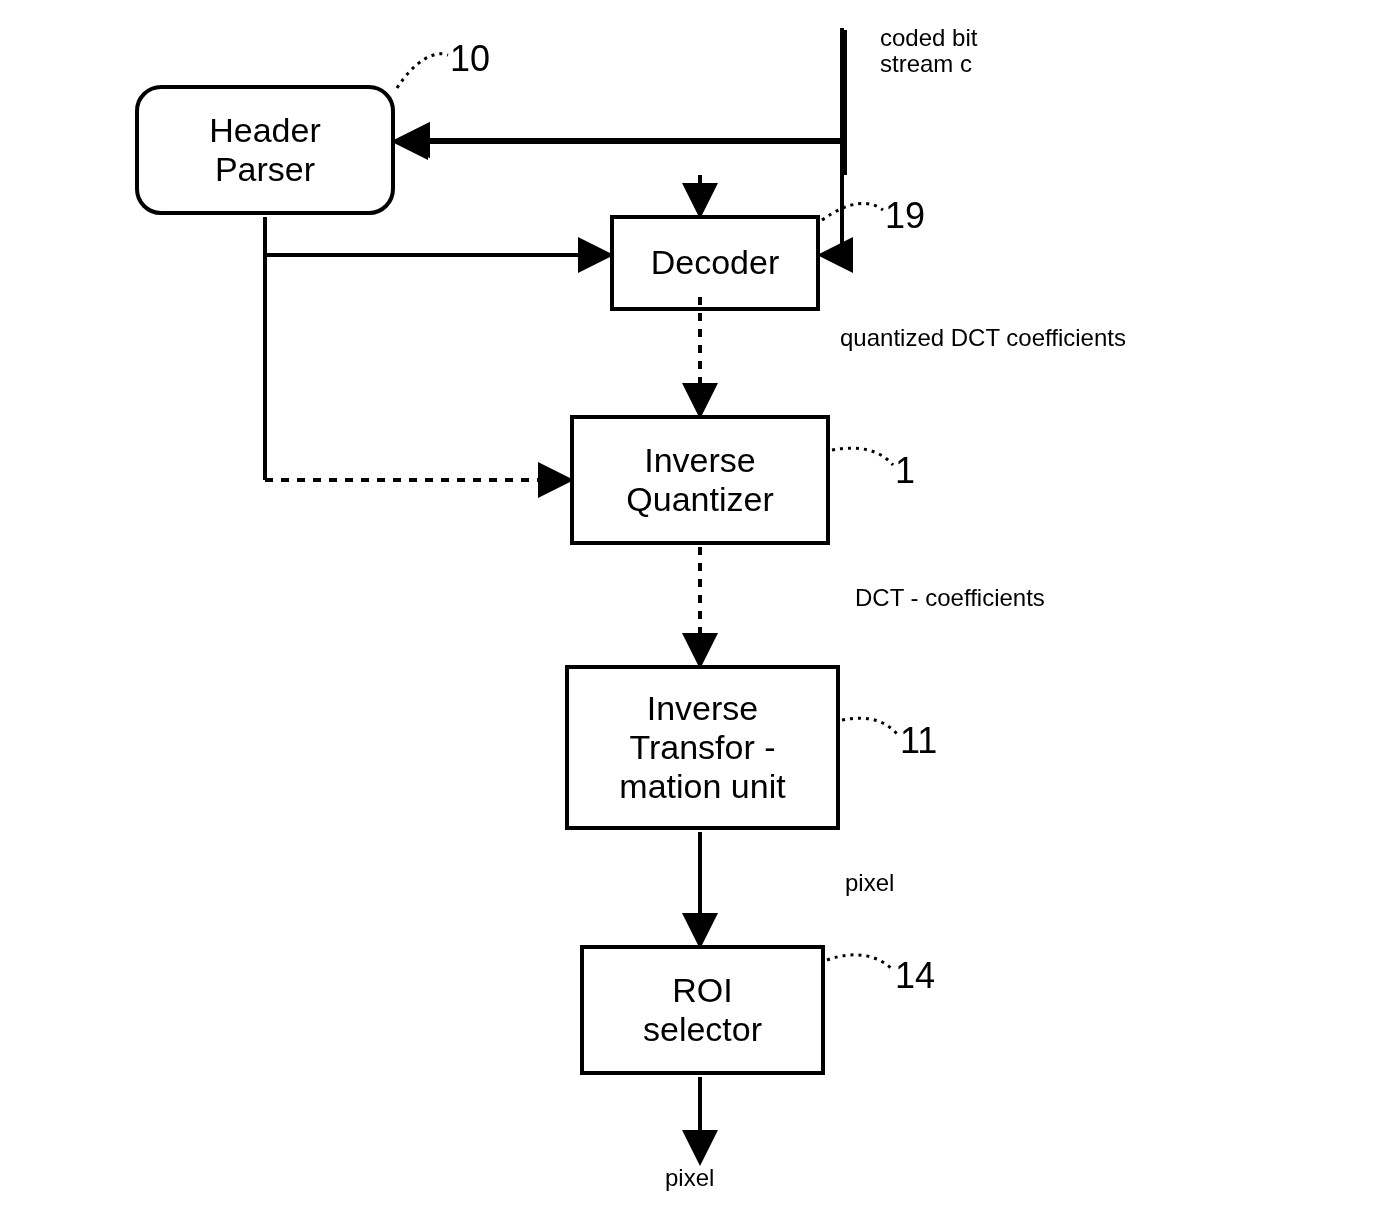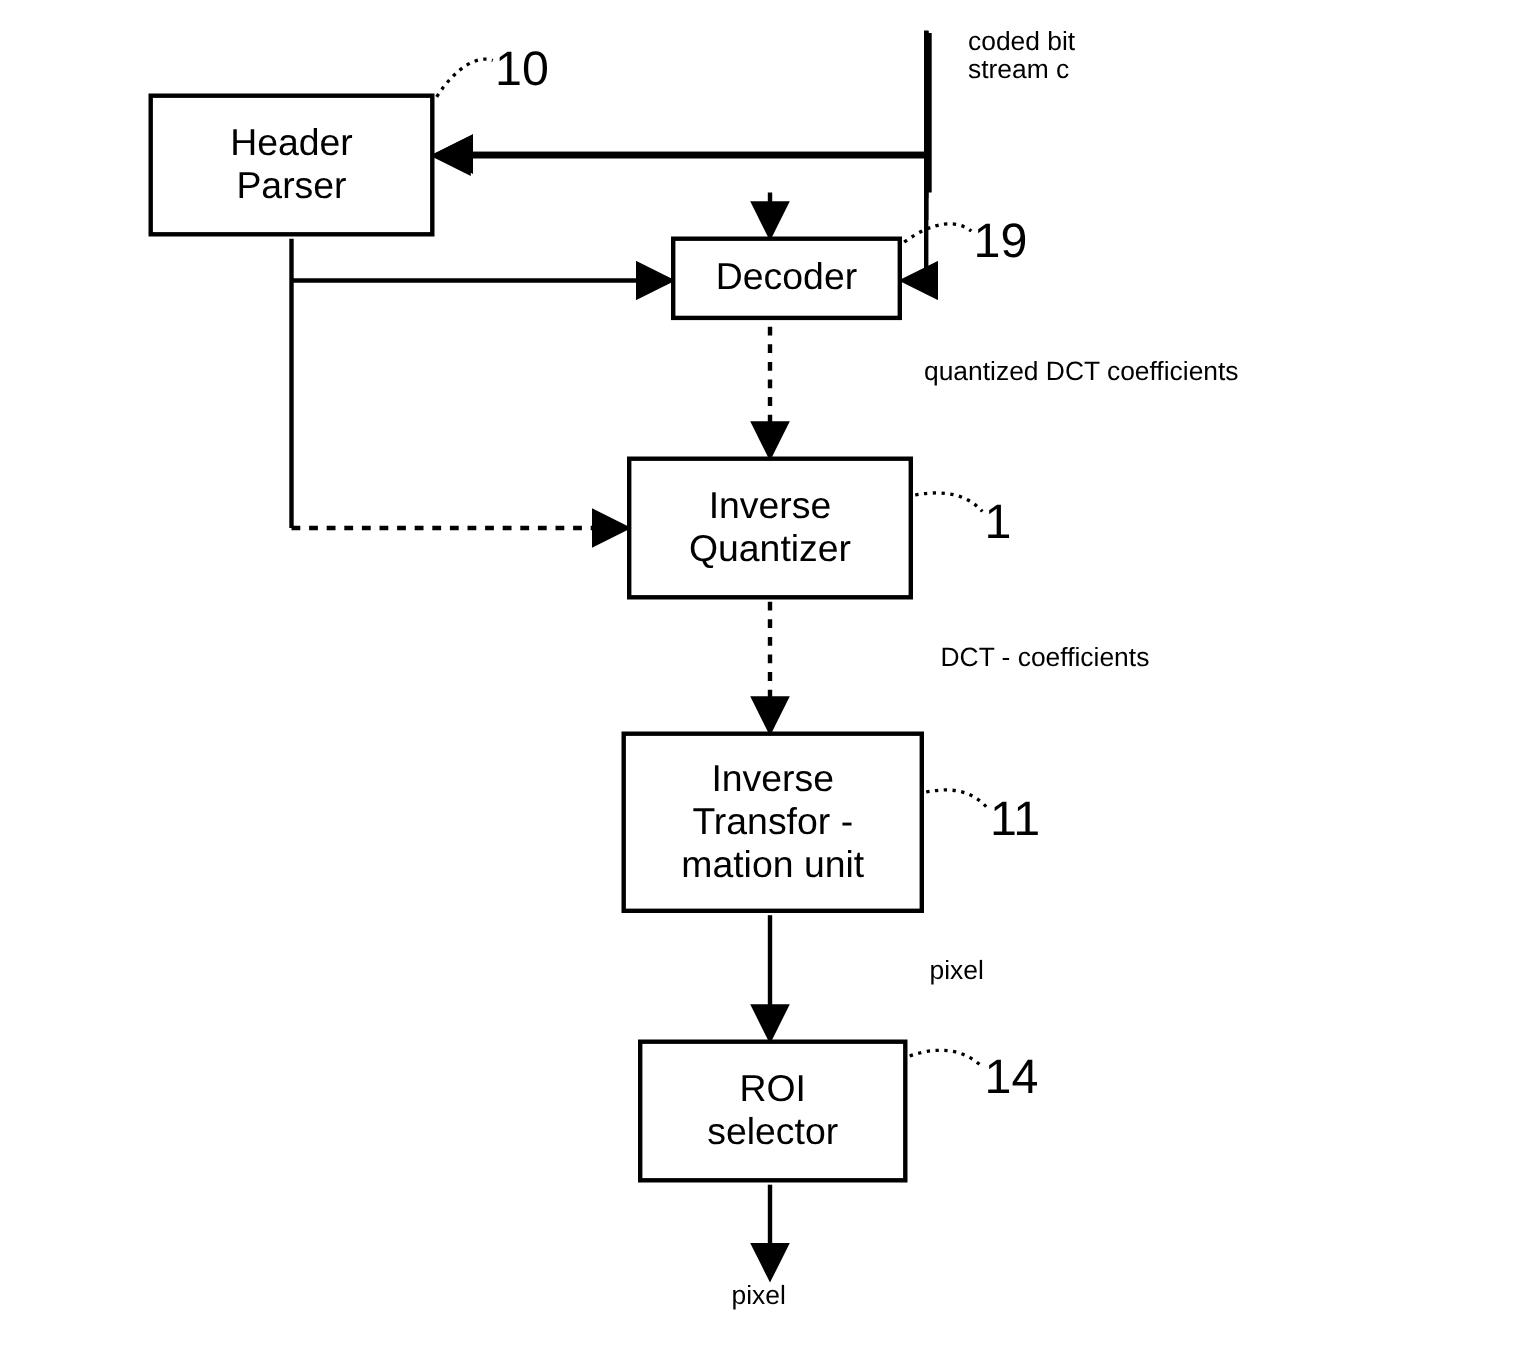--- a/index.html
+++ b/index.html
@@ -33,43 +33,43 @@
   }
   .label {
     position: absolute;
     font-size: 24px;
     color: #000;
     white-space: pre-line;
     line-height: 1.1;
   }
   .refnum {
     position: absolute;
-    font-size: 44px;
+    font-size: 36px;
     color: #000;
   }
   svg.overlay {
     position: absolute;
     left: 0;
     top: 0;
     width: 1379px;
     height: 1223px;
     pointer-events: none;
   }
 </style>
 </head>
 <body>
 
 <div class="canvas">
 
-  <div class="box" style="left:135px; top:85px; width:260px; height:130px;">
+  <div class="box" style="left:135px; top:85px; width:260px; height:130px;border-radius:26px;">
     <span class="box-text">Header
 Parser</span>
   </div>
 
-  <div class="box" style="left:610px; top:215px; width:210px; height:76px;">
+  <div class="box" style="left:610px; top:215px; width:210px; height:96px;">
     <span class="box-text">Decoder</span>
   </div>
 
   <div class="box" style="left:570px; top:415px; width:260px; height:130px;">
     <span class="box-text">Inverse
 Quantizer</span>
   </div>
 
   <div class="box" style="left:565px; top:665px; width:275px; height:165px;">
     <span class="box-text">Inverse

